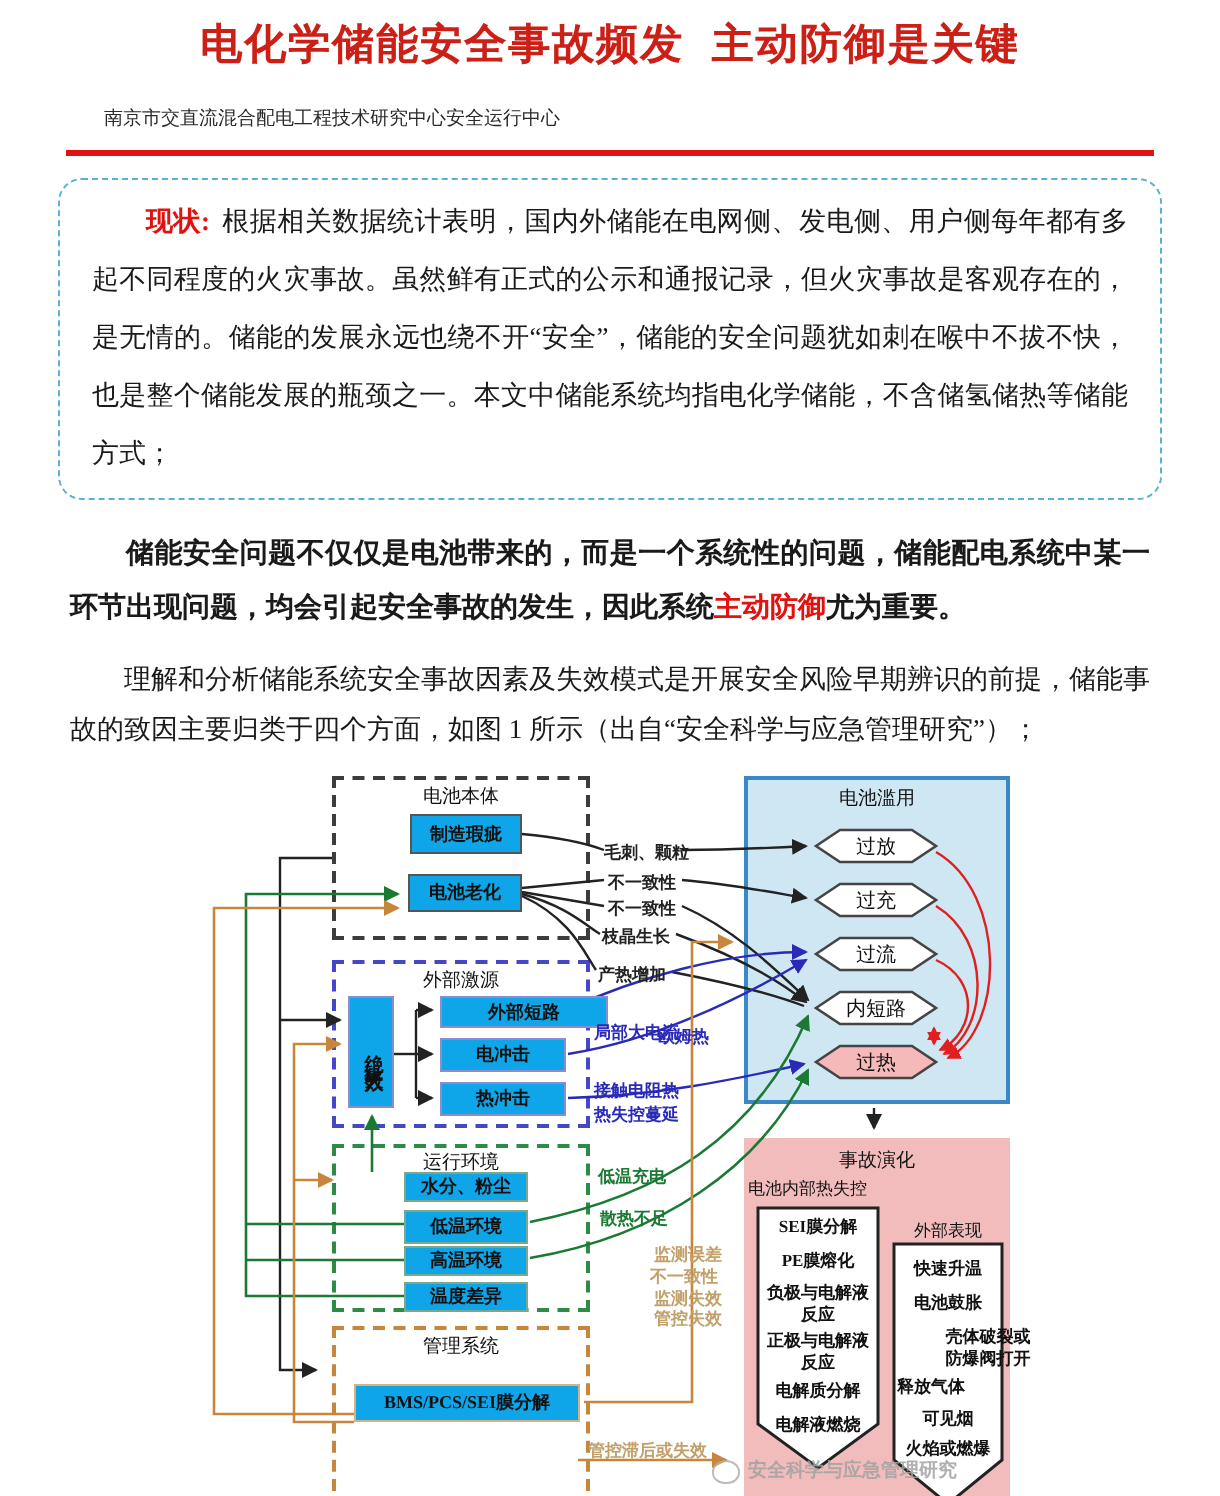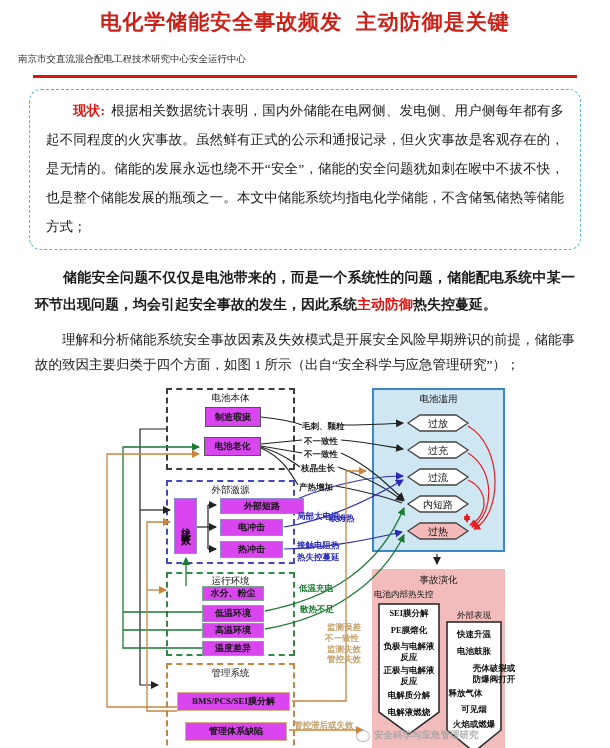--- a/index.html
+++ b/index.html
@@ -1,20 +1,20 @@
 <!DOCTYPE html>
 <html><head>
 <meta charset="utf-8">
 <style>
   html,body{margin:0;padding:0;}
   body{width:610px;height:748px;background:#fff;position:relative;overflow:hidden;
        font-family:"Liberation Serif","DejaVu Serif",serif;color:#1a1a1a;}
   .title{margin:8px 10px 0;text-align:center;font-family:"Liberation Sans","DejaVu Sans",sans-serif;
          font-weight:bold;font-size:21px;color:#cc1f16;letter-spacing:1px;white-space:pre;}
-  .meta{margin:17px 18px 0;display:flex;justify-content:space-between;align-items:flex-end;
+  .meta{margin:17px 52px 0;display:flex;justify-content:space-between;align-items:flex-end;
         font-size:9.5px;color:#2a2a2a;gap:44px;}
   .meta-right span{margin-left:12px;}
   .rule{margin:9px 33px 0;height:3px;background:#e01310;}
   .statusbox{margin:11px 29px 0;border:1.4px dashed #5ab0d5;border-radius:12px;
              padding:6px 16px 8px;font-size:13.5px;line-height:29px;text-align:justify;}
   .statusbox p{margin:0;text-indent:2em;}
   .status-label{color:#e01310;font-weight:bold;margin-right:6px;}
   .p1{margin:14px 35px 0;font-size:14px;line-height:27px;font-weight:bold;text-align:justify;}
   .p1 p,.p2 p{margin:0;text-indent:2em;}
   .hl{color:#e01310;}
@@ -23,21 +23,21 @@
   .diagram{position:absolute;left:0;top:340;width:610px;height:408px;}
   .diagram svg{position:absolute;left:0;top:0;pointer-events:none;}
   .gbox{position:absolute;box-sizing:border-box;}
   .g1{left:166px;top:11px;width:129px;height:82px;border:2px dashed #3c3c3c;}
   .g2{left:166px;top:103px;width:129px;height:84px;border:2px dashed #4646c8;}
   .g3{left:166px;top:195px;width:129px;height:84px;border:2px dashed #2e8b46;}
   .g4{left:166px;top:286px;width:129px;height:92px;border:2px dashed #c8863c;}
   .abusebox{left:372px;top:11px;width:133px;height:164px;background:#cfe6f3;border:2px solid #3a88c8;}
   .evobox{left:372px;top:192px;width:133px;height:188px;background:#f3bcbc;}
   .gt{position:absolute;text-align:center;font-size:9.5px;font-weight:normal;color:#111;white-space:nowrap;}
-  .ib{position:absolute;box-sizing:border-box;background:#d946ef;display:flex;align-items:center;
+  .ib{position:absolute;box-sizing:border-box;background:#0ea5e9;display:flex;align-items:center;
       justify-content:center;font-size:9px;font-weight:bold;color:#111;white-space:nowrap;}
   .b-bk{border:1px solid #555;} .b-vi{border:1px solid #8c8cd0;}
   .b-gr{border:1px solid #79a98a;} .b-or{border:1px solid #d7b083;}
   .vbox{writing-mode:vertical-rl;text-orientation:upright;letter-spacing:3px;font-size:9.5px;}
   .dl{position:absolute;font-size:8.5px;white-space:nowrap;font-weight:bold;}
   .c-bk{color:#222;} .c-bl{color:#2a2ab8;text-align:right;} .c-gr{color:#1a7a33;} .c-or{color:#c2a06a;}
   .pi{position:absolute;text-align:center;font-size:8.5px;line-height:1.25;font-weight:bold;color:#111;}
   .wm{position:absolute;left:356px;top:352px;display:flex;align-items:center;gap:4px;
       color:#a3a3a3;font-weight:bold;font-size:9.5px;opacity:.85;white-space:nowrap;}
   .wm-logo{width:12px;height:10px;border:1.5px solid #b0b0b0;border-radius:50% 50% 46% 46%;display:inline-block;}
@@ -51,21 +51,21 @@
   <span>南京市交直流混合配电工程技术研究中心安全运行中心</span>
 </div>
 
 <div class="rule"></div>
 
 <div class="statusbox">
   <p><span class="status-label">现状:</span><span>根据相关数据统计表明，国内外储能在电网侧、发电侧、用户侧每年都有多起不同程度的火灾事故。虽然鲜有正式的公示和通报记录，但火灾事故是客观存在的，是无情的。储能的发展永远也绕不开“安全”，储能的安全问题犹如刺在喉中不拔不快，也是整个储能发展的瓶颈之一。本文中储能系统均指电化学储能，不含储氢储热等储能方式；</span></p>
 </div>
 
 <div class="p1">
-  <p><span>储能安全问题不仅仅是电池带来的，而是一个系统性的问题，储能配电系统中某一环节出现问题，均会引起安全事故的发生，因此系统</span><span class="hl">主动防御</span><span>热失控蔓延。</span></p>
+  <p><span>储能安全问题不仅仅是电池带来的，而是一个系统性的问题，储能配电系统中某一环节出现问题，均会引起安全事故的发生，因此系统</span><span class="hl">主动防御</span><span>尤为重要。</span></p>
 </div>
 
 <div class="p2">
   <p>理解和分析储能系统安全事故因素及失效模式是开展安全风险早期辨识的前提，储能事故的致因主要归类于四个方面，如图 1 所示（出自“安全科学与应急管理研究”）；</p>
 </div>
 
 <div class="diagram">
 
   <div class="gbox g1"></div>
   <div class="gbox g2"></div>
@@ -178,21 +178,20 @@
   <div class="ib b-bk" style="left:204px;top:60px;width:57px;height:19px;">电池老化</div>
   <div class="ib b-vi vbox" style="left:174px;top:121px;width:23px;height:56px;">绝缘失效</div>
   <div class="ib b-vi" style="left:220px;top:121px;width:84px;height:16px;">外部短路</div>
   <div class="ib b-vi" style="left:220px;top:142px;width:63px;height:17px;">电冲击</div>
   <div class="ib b-vi" style="left:220px;top:164px;width:63px;height:17px;">热冲击</div>
   <div class="ib b-gr" style="left:202px;top:209px;width:62px;height:15px;">水分、粉尘</div>
   <div class="ib b-gr" style="left:202px;top:228px;width:62px;height:17px;">低温环境</div>
   <div class="ib b-gr" style="left:202px;top:246px;width:62px;height:15px;">高温环境</div>
   <div class="ib b-gr" style="left:202px;top:264px;width:62px;height:15px;">温度差异</div>
   <div class="ib b-or" style="left:177px;top:315px;width:113px;height:19px;">BMS/PCS/SEI膜分解</div>
-  <div class="ib b-or" style="left:185px;top:345px;width:102px;height:19px;">管理体系缺陷</div>
 
   <div class="dl c-bk" style="left:302px;top:44px;">毛刺、颗粒</div>
   <div class="dl c-bk" style="left:304px;top:59px;">不一致性</div>
   <div class="dl c-bk" style="left:304px;top:72px;">不一致性</div>
   <div class="dl c-bk" style="left:301px;top:86px;">枝晶生长</div>
   <div class="dl c-bk" style="left:299px;top:105px;">产热增加</div>
   <div class="dl c-bl" style="left:297px;top:134px;">局部大电流</div>
   <div class="dl c-bl" style="left:308px;top:136px;padding-left:21px;">欧姆热</div>
   <div class="dl c-bl" style="left:297px;top:163px;">接触电阻热</div>
   <div class="dl c-bl" style="left:297px;top:175px;">热失控蔓延</div>

